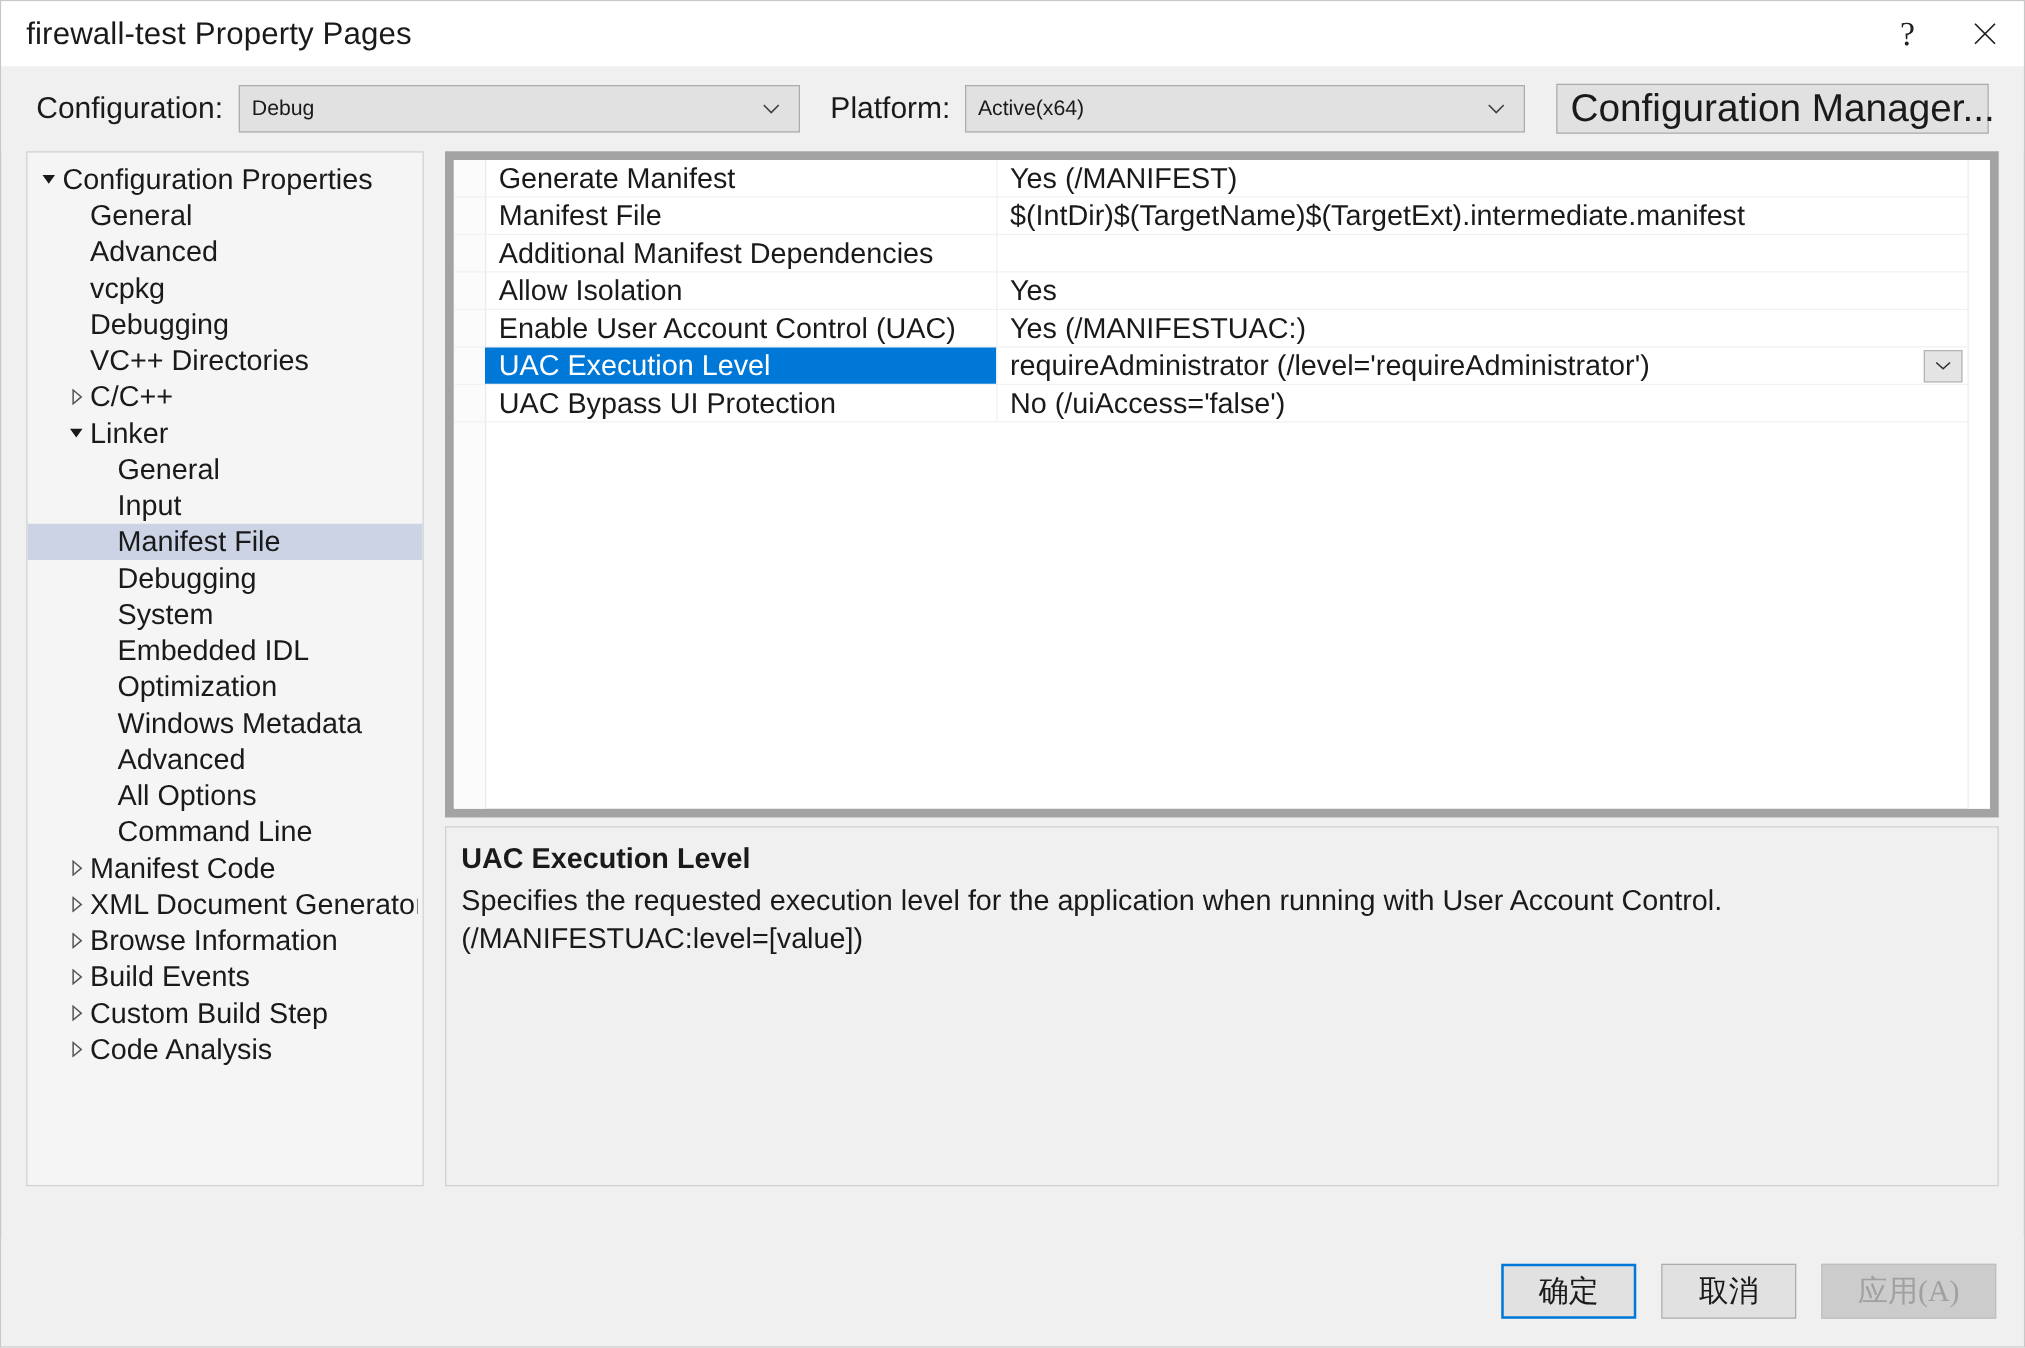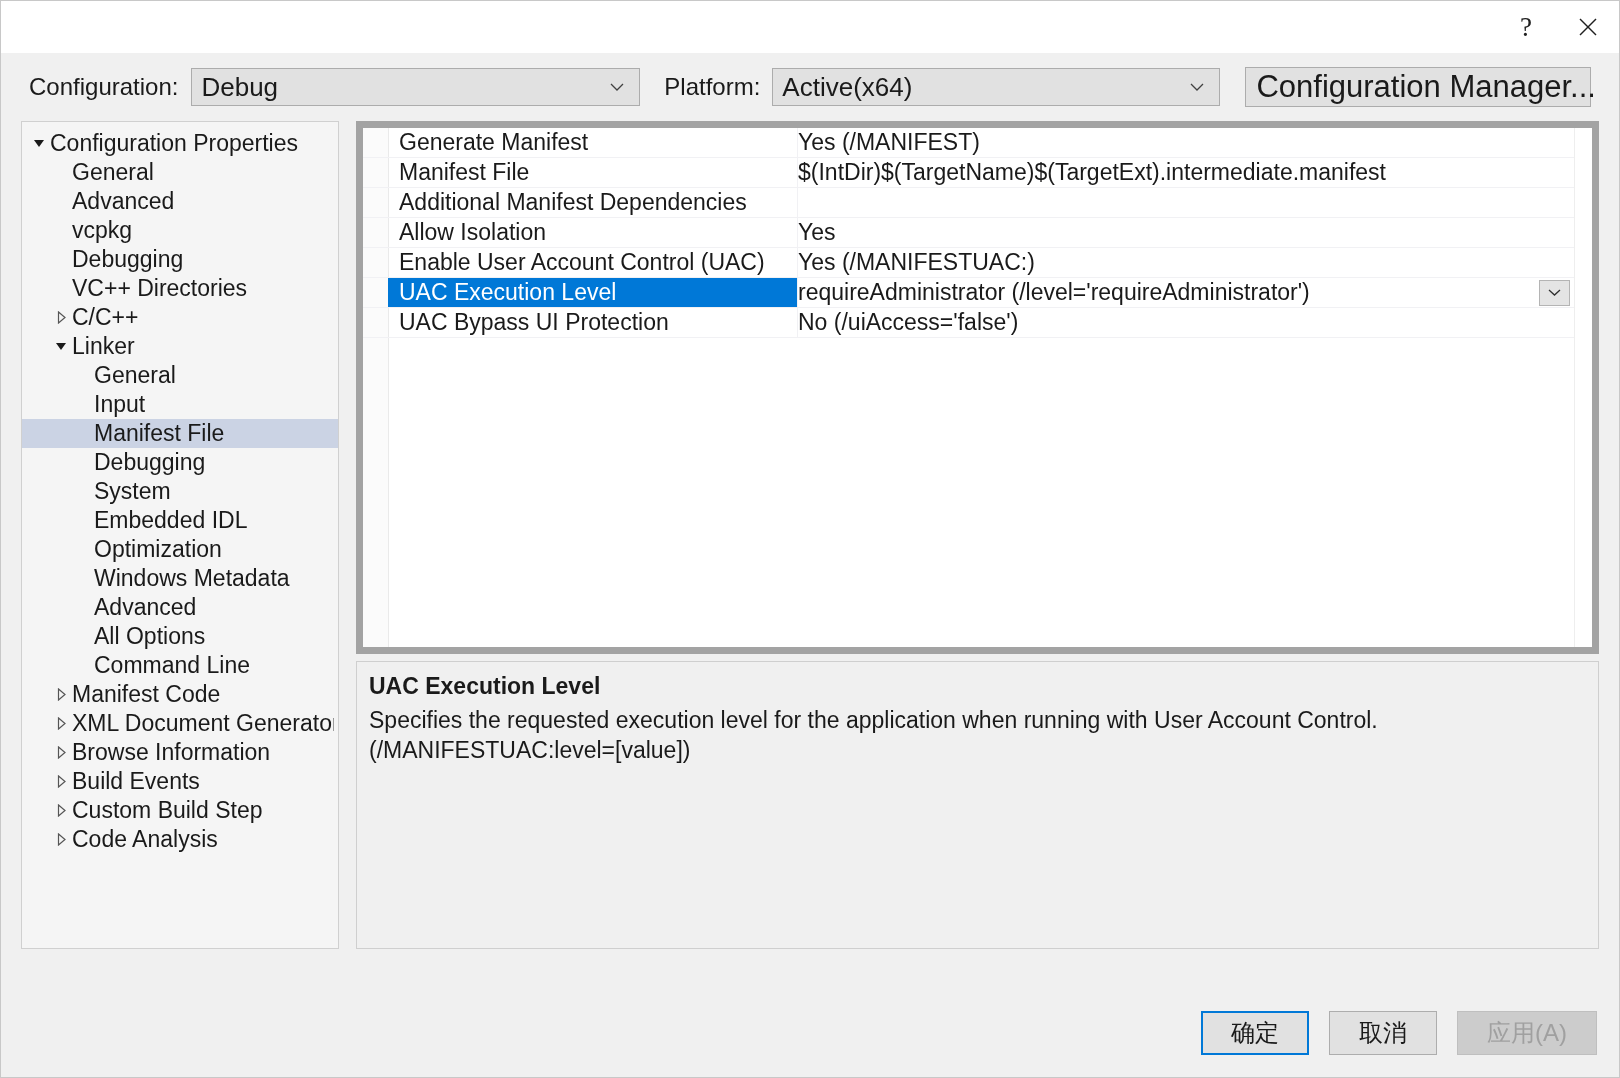--- a/index.html
+++ b/index.html
@@ -84,21 +84,21 @@
     position: relative;
     height: 38px;
     background: #e1e1e1;
     border: 1px solid #acacac;
     display: flex;
     align-items: center;
     box-sizing: border-box;
     cursor: default;
   }
   .combo .combo-text {
-    font-size: 26px;
+    font-size: 17px;
     color: #1a1a1a;
     padding-left: 9px;
     white-space: nowrap;
     overflow: hidden;
   }
   .combo .combo-arrow {
     margin-left: auto;
     margin-right: 14px;
     width: 16px;
     height: 16px;
@@ -214,20 +214,21 @@
     box-sizing: border-box;
     white-space: nowrap;
     overflow: hidden;
   }
   .prop-value {
     flex: 1 1 auto;
     display: flex;
     align-items: center;
     font-size: 23px;
     color: #1a1a1a;
+    padding-left: 10px;
     border-left: 1px solid #f1f1f4;
     box-sizing: border-box;
     white-space: nowrap;
     overflow: hidden;
     min-width: 0;
   }
   .prop-row.selected .prop-name {
     background: #0078d7;
     color: #ffffff;
   }
@@ -286,21 +287,21 @@
     align-items: center;
     justify-content: flex-end;
     padding-right: 22px;
     box-sizing: border-box;
     background: #f0f0f0;
   }
   .btn {
     height: 44px;
     width: 108px;
     font-size: 24px;
-    font-family: Liberation Sans, sans-serif;
+    font-family: Liberation Serif, serif;
     background: #e1e1e1;
     border: 1px solid #adadad;
     color: #1a1a1a;
     margin-left: 20px;
     cursor: default;
     box-sizing: border-box;
     display: flex;
     align-items: center;
     justify-content: center;
     white-space: nowrap;
@@ -315,20 +316,21 @@
     border-color: #bfbfbf;
   }
   .btn.wide { width: 140px; }
 </style>
 </head>
 <body>
 
 <div id="dialog">
 
   <div class="titlebar">
+    <div class="title-text">firewall-test Property Pages</div>
     <div class="title-buttons">
       <div class="title-btn">
         <span class="help-glyph">?</span>
       </div>
       <div class="title-btn close">
         <svg width="22" height="22" viewBox="0 0 22 22">
           <line x1="3" y1="3" x2="19" y2="19" stroke="#202020" stroke-width="1.4"></line>
           <line x1="19" y1="3" x2="3" y2="19" stroke="#202020" stroke-width="1.4"></line>
         </svg>
       </div>

